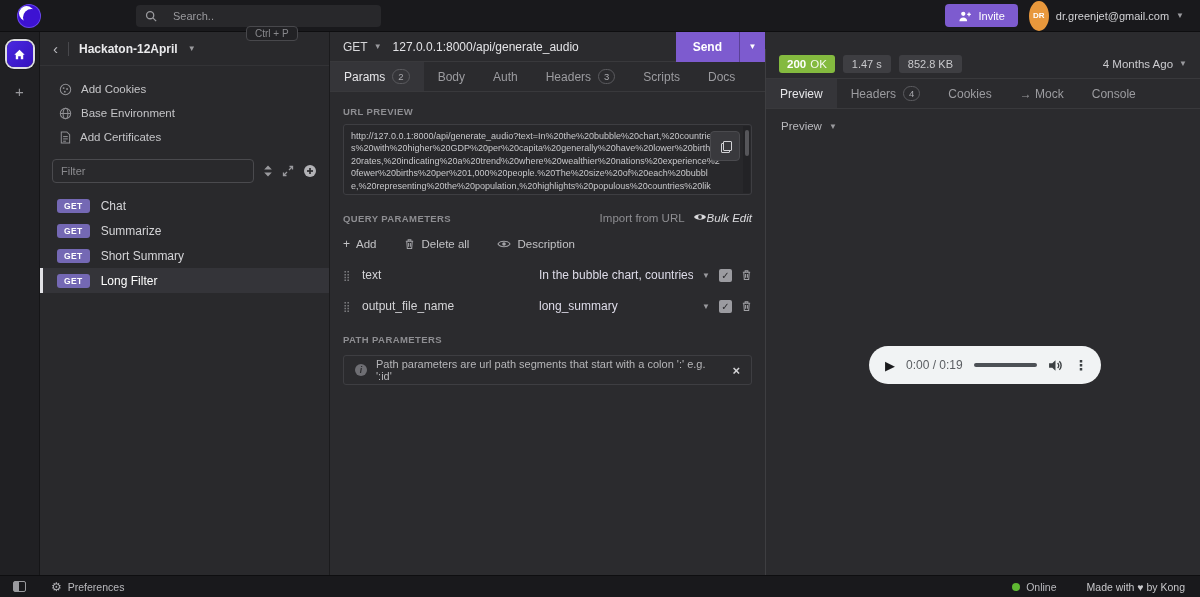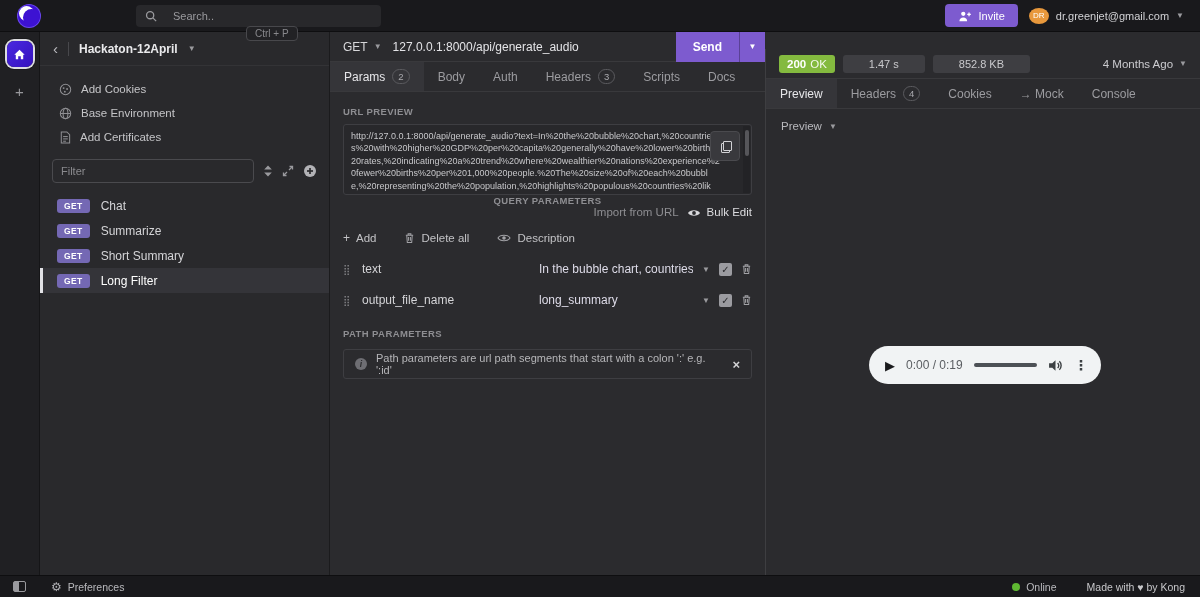--- a/index.html
+++ b/index.html
@@ -20,22 +20,22 @@
     background:#ffffff; top:1px; left:1px; }
   .logo::after { content:""; position:absolute; width:17px; height:17px; border-radius:50%;
     background:#3d12d2; top:4px; left:5px; }
   .searchbox { margin-left:96px; width:245px; height:22px; background:#28282b; border-radius:4px;
     display:flex; align-items:center; padding:0 9px; gap:16px; color:#9a9a9e; font-size:11px; }
   .kbd { border:1px solid #48484c; border-radius:4px; padding:1px 8px; font-size:10px;
     color:#88888c; background:#222225; margin-left:16px;margin-top:36px; }
   .topbar-right { margin-left:auto; display:flex; align-items:center; gap:11px; padding-right:16px; }
   .invite-btn { background:#7d5bcf; color:#fff; border:none; border-radius:4px; height:23px;
     padding:0 13px; font-size:11px; font-weight:400; display:flex; align-items:center; gap:7px; cursor:pointer; }
-  .avatar { width:20px; height:16px; border-radius:50%; background:#e8983c; color:#fff;
-    font-size:8px; font-weight:400; display:flex; align-items:center; justify-content:center; }
+  .avatar { width:20px; height:30px; border-radius:50%; background:#e8983c; color:#fff;
+    font-size:8px; font-weight:700; display:flex; align-items:center; justify-content:center; }
   .account { font-size:11px; color:#d2d2d5; display:flex; gap:7px; align-items:center; }
   .caret { font-size:8px; color:#9a9a9e; }
 
   
   .rail { position:absolute; left:0; top:32px; bottom:22px; width:40px; background:#202023;
     border-right:1px solid #151517; display:flex; flex-direction:column; align-items:center;
     padding-top:9px; gap:16px; }
   .home-btn { width:26px; height:26px; border-radius:7px;
     background:linear-gradient(135deg,#4a28e0,#3512be);
     display:flex; align-items:center; justify-content:center;
@@ -97,24 +97,24 @@
     border:1px solid #4a4a4e; border-radius:4px; display:flex; align-items:center;
     justify-content:center; cursor:pointer; }
   .copy-glyph { position:relative; width:9px; height:10px; }
   .copy-glyph::before, .copy-glyph::after { content:""; position:absolute; width:7px; height:8px;
     border:1.2px solid #d2d2d5; border-radius:1px; background:#39393d; }
   .copy-glyph::before { left:0; top:2px; }
   .copy-glyph::after { left:2.5px; top:0; }
   .scroll-track { position:absolute; right:1px; top:1px; bottom:1px; width:7px; background:#232326; }
   .scroll-thumb { position:absolute; right:1.5px; top:4px; width:4px; height:26px;
     background:#56565a; border-radius:2px; cursor:pointer; }
-  .qp-header { display:flex; align-items:center;flex-direction:column; }
+  .qp-header { margin-top:17px; display:flex; align-items:center; }
   .qp-right { margin-left:auto; display:flex; align-items:center; gap:8px; font-size:11.5px; }
   .import-url { color:#8e8e92; cursor:pointer; }
-  .bulk-edit { color:#dcdcdf; display:flex; gap:6px; align-items:flex-end; cursor:pointer; }
+  .bulk-edit { color:#dcdcdf; display:flex; align-items:flex-start; cursor:pointer;font-style:italic; }
   .toolbar { margin-top:13px; display:flex; gap:28px; align-items:center; font-size:11.5px; color:#c2c2c5; }
   .tool-item { display:flex; gap:6px; align-items:center; cursor:pointer; }
   .plus-glyph { font-size:12px; color:#c2c2c5; }
   .param-row { margin-top:17px; display:flex; align-items:center; gap:9px; }
   .drag { color:#7e7e82; font-size:10px; width:10px; letter-spacing:-1px; cursor:grab; }
   .p-name { width:168px; font-size:12px; color:#d4d4d7; }
   .p-value { flex:1; font-size:12px; color:#dedce9; white-space:nowrap; overflow:hidden; }
   .p-caret { color:#9a9a9e; font-size:8px; cursor:pointer; }
   .checkbox { width:13px; height:13px; border-radius:2px; background:#9b9ba0; color:#2b2b2e;
     font-size:10px; font-weight:700; display:flex; align-items:center; justify-content:center;
@@ -129,21 +129,21 @@
   .close-x { color:#d4d4d7; font-size:13px; font-weight:700; cursor:pointer; }
 
   
   .response-pane { position:absolute; left:765px; top:49px; bottom:22px; width:435px;
     background:#2b2b2e; border-left:1px solid #3e3e41; }
   .resp-header { height:30px; display:flex; align-items:center; padding:0 13px; gap:8px;
     border-bottom:1px solid #39393c; }
   .status-badge { background:#84ba3f; border-radius:3px; padding:3px 8px; font-size:11.5px;
     color:#fff; font-weight:700; }
   .status-ok { font-weight:400; opacity:.9; margin-left:4px; }
-  .meta-badge { background:#3e3e42; border-radius:3px; padding:3px 26px; font-size:11px; color:#c9c9cc; }
+  .meta-badge { background:#3e3e42; border-radius:3px; padding:3px 9px; font-size:11px; color:#c9c9cc; }
   .history { margin-left:auto; font-size:11.5px; color:#cbcbcf; display:flex; gap:6px;
     align-items:center; cursor:pointer; }
   .preview-mode { padding:11px 15px; font-size:11.5px; color:#b9b9bd; display:flex; gap:7px;
     align-items:center; cursor:pointer; }
   .audio-player { position:absolute; left:103px; top:297px; width:232px; height:38px;
     border-radius:19px; background:#f1f3f4; display:flex; align-items:center;
     padding:0 13px 0 16px; gap:11px; }
   .play-ico { font-size:13px; color:#1a1a1c; cursor:pointer; line-height:1; }
   .time { font-size:12px; color:#5a5d61; white-space:nowrap; }
   .track { flex:1; height:4px; background:#4d5156; border-radius:2px; cursor:pointer; }

